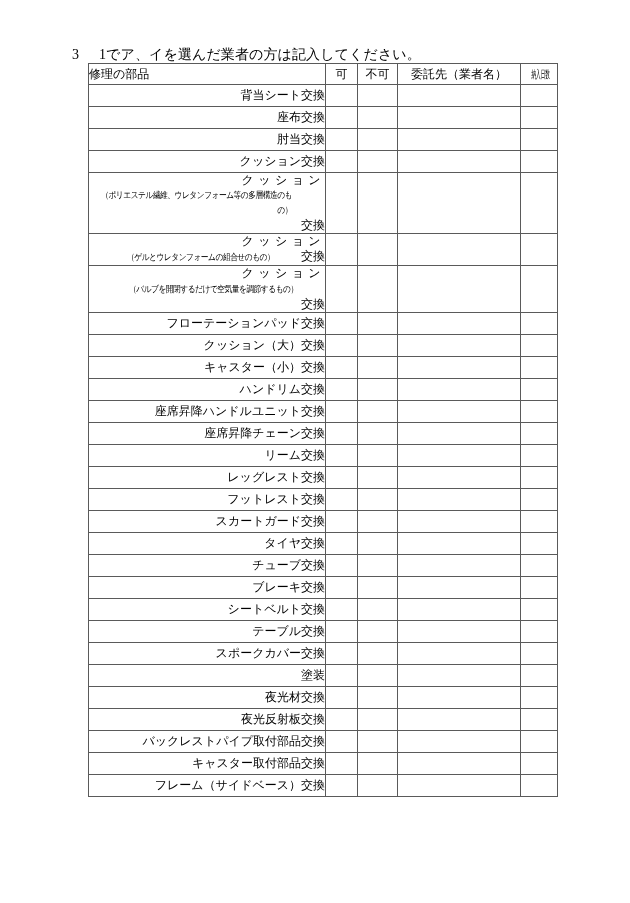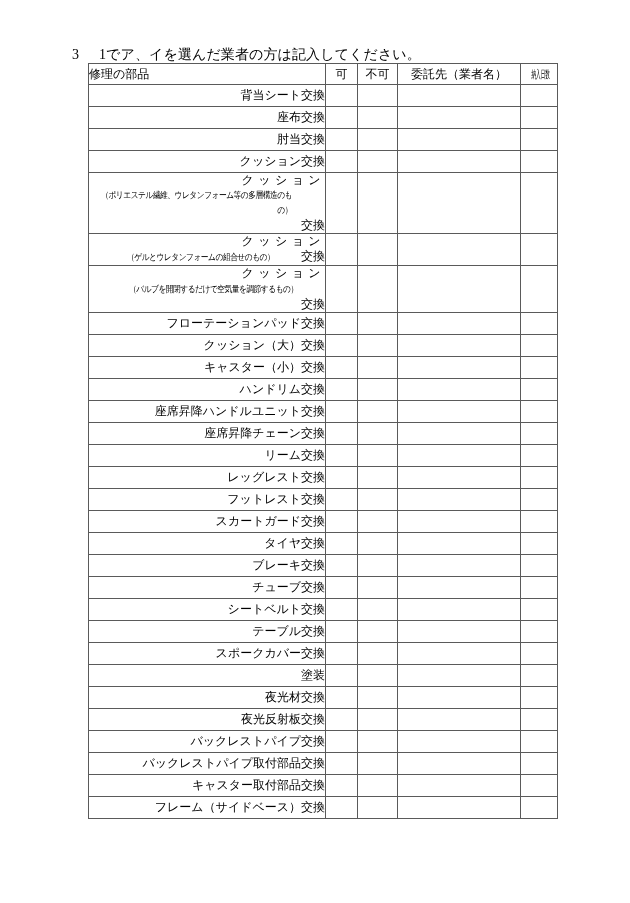--- a/index.html
+++ b/index.html
@@ -258,34 +258,34 @@
           <td class="blank-cell"></td>
         </tr>
         <tr>
           <td class="part-cell">タイヤ交換</td>
           <td class="blank-cell"></td>
           <td class="blank-cell"></td>
           <td class="blank-cell"></td>
           <td class="blank-cell"></td>
         </tr>
         <tr>
+          <td class="part-cell">チューブ交換</td>
+          <td class="blank-cell"></td>
+          <td class="blank-cell"></td>
+          <td class="blank-cell"></td>
+          <td class="blank-cell"></td>
+        </tr>
+        <tr>
           <td class="part-cell">ブレーキ交換</td>
           <td class="blank-cell"></td>
           <td class="blank-cell"></td>
           <td class="blank-cell"></td>
           <td class="blank-cell"></td>
         </tr>
         <tr>
-          <td class="part-cell">チューブ交換</td>
-          <td class="blank-cell"></td>
-          <td class="blank-cell"></td>
-          <td class="blank-cell"></td>
-          <td class="blank-cell"></td>
-        </tr>
-        <tr>
           <td class="part-cell">シートベルト交換</td>
           <td class="blank-cell"></td>
           <td class="blank-cell"></td>
           <td class="blank-cell"></td>
           <td class="blank-cell"></td>
         </tr>
         <tr>
           <td class="part-cell">テーブル交換</td>
           <td class="blank-cell"></td>
           <td class="blank-cell"></td>
@@ -308,27 +308,20 @@
         </tr>
         <tr>
           <td class="part-cell">夜光材交換</td>
           <td class="blank-cell"></td>
           <td class="blank-cell"></td>
           <td class="blank-cell"></td>
           <td class="blank-cell"></td>
         </tr>
         <tr>
           <td class="part-cell">夜光反射板交換</td>
-          <td class="blank-cell"></td>
-          <td class="blank-cell"></td>
-          <td class="blank-cell"></td>
-          <td class="blank-cell"></td>
-        </tr>
-        <tr>
-          <td class="part-cell">バックレストパイプ交換</td>
           <td class="blank-cell"></td>
           <td class="blank-cell"></td>
           <td class="blank-cell"></td>
           <td class="blank-cell"></td>
         </tr>
         <tr>
           <td class="part-cell">バックレストパイプ取付部品交換</td>
           <td class="blank-cell"></td>
           <td class="blank-cell"></td>
           <td class="blank-cell"></td>

